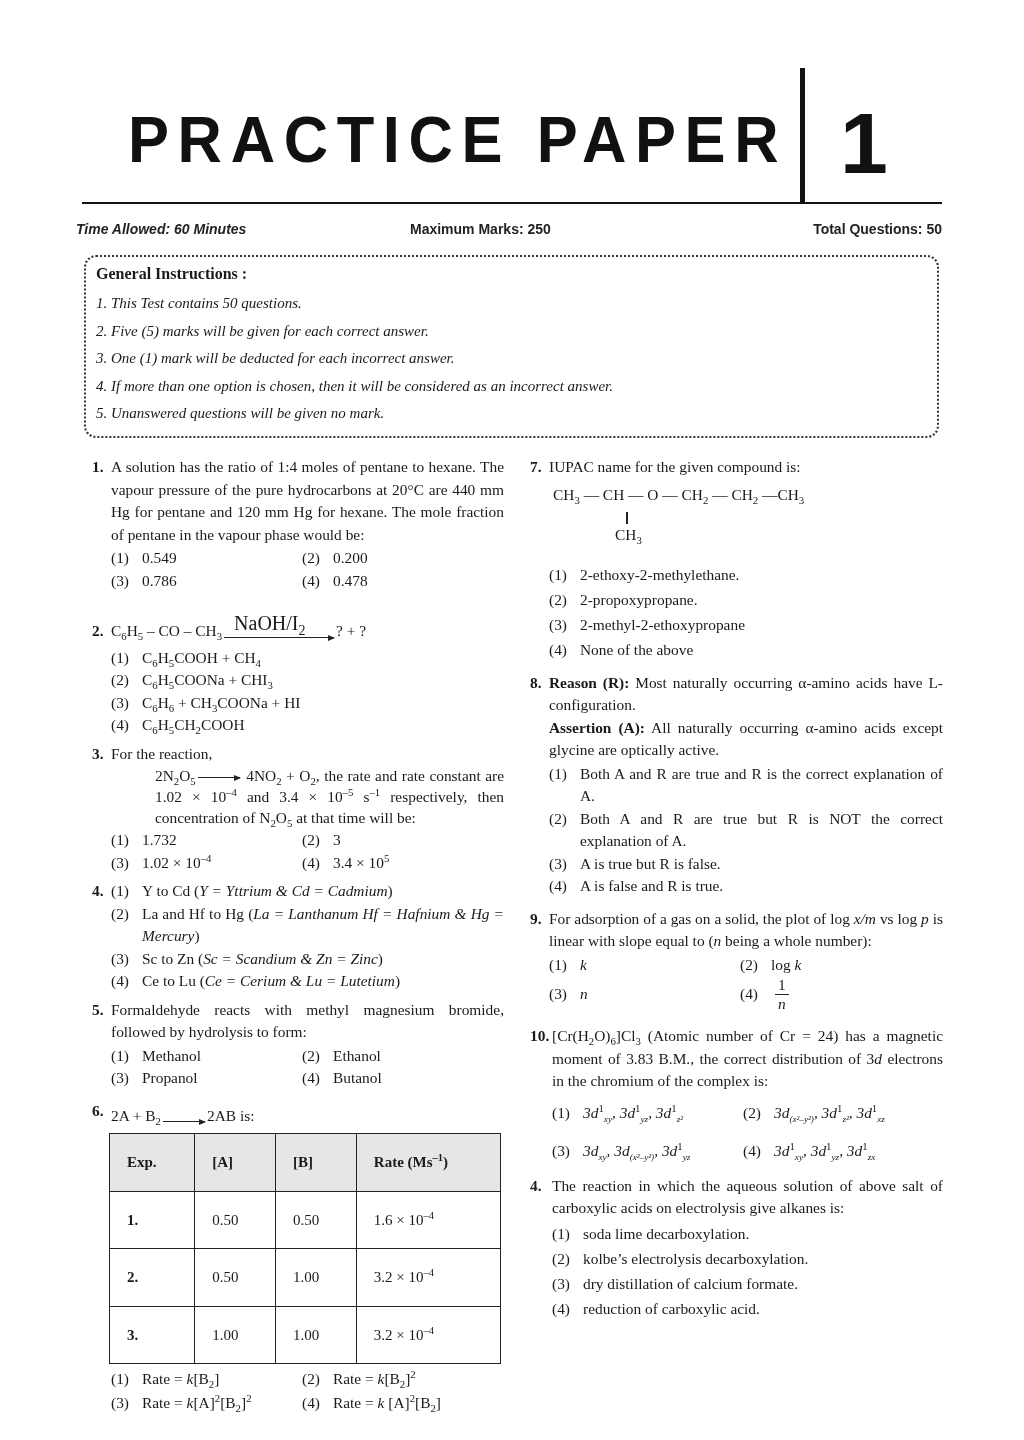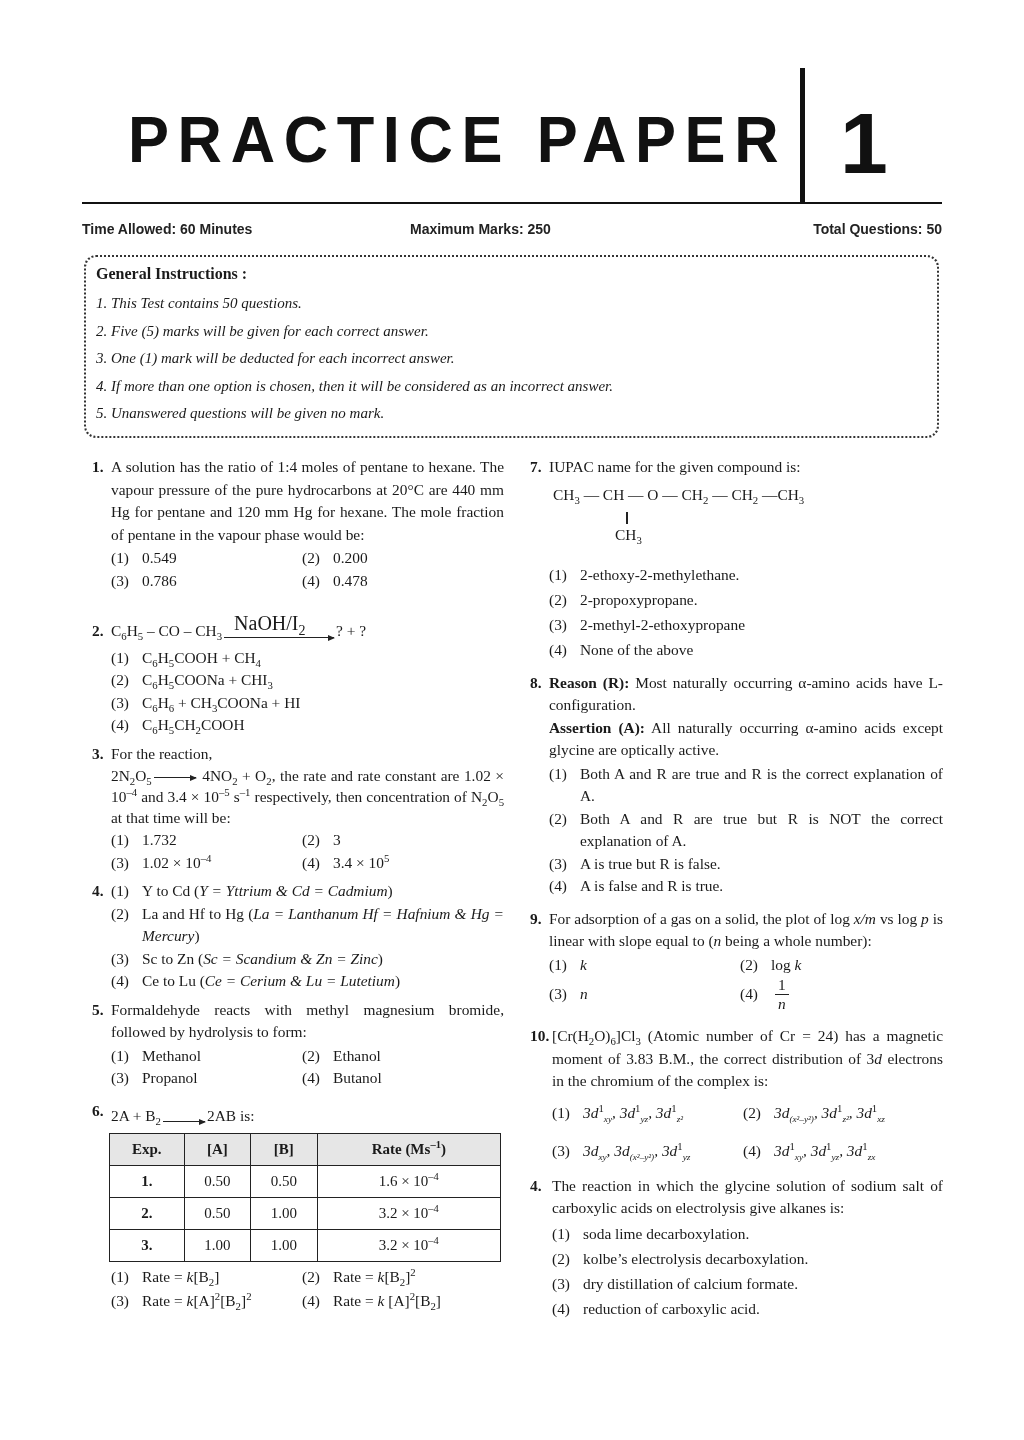--- a/index.html
+++ b/index.html
@@ -8,21 +8,21 @@
          font-family: "Liberation Serif", "DejaVu Serif", serif; }
 
   
   .title { position: absolute; left: 128px; top: 108px; font-family: "Liberation Sans", "DejaVu Sans", sans-serif;
            font-weight: bold; font-size: 64px; letter-spacing: 9px; line-height: 1; color: #111; transform: scaleX(0.96); transform-origin: left; }
   .paper-num { position: absolute; left: 840px; top: 100px; font-family: "Liberation Sans", "DejaVu Sans", sans-serif;
                font-weight: bold; font-size: 86px; line-height: 1; color: #111; }
   .vbar { position: absolute; left: 800px; top: 68px; width: 5px; height: 136px; background: #111; }
   .hrule { position: absolute; left: 82px; top: 202px; width: 860px; height: 2px; background: #111; }
   .meta { position: absolute; top: 221px; font-family: "Liberation Sans", "DejaVu Sans", sans-serif; font-size: 14px; font-weight: bold; color: #222; }
-  .meta.l { left: 82px; } .meta.c { left: 410px; } .meta.r { right: 82px; }
+  .meta.l { left: 76px; font-style: italic; } .meta.c { left: 410px; } .meta.r { right: 82px; }
 
   
   .instr { position: absolute; left: 84px; top: 255px; width: 855px; height: 183px; border: 2.5px dotted #333; border-radius: 12px; padding: 8px 10px; }
   .instr h3 { margin: 0 0 7px 0; font-size: 16px; font-weight: bold; }
   .instr .it { font-style: italic; font-size: 15px; line-height: 27.5px; height: 27.5px; white-space: nowrap; }
 
   
   .col { position: absolute; top: 456px; font-size: 15.4px; line-height: 22.5px; }
   .col.left { left: 92px; width: 412px; }
   .col.right { left: 530px; width: 413px; }
@@ -37,21 +37,21 @@
   .optw { display: flex; }
   .optw .on { width: 31px; flex: 0 0 31px; }
   .optw .ot { flex: 1; text-align: justify; }
   sub, sup { font-size: 70%; line-height: 0; }
   .reac { display: inline-flex; align-items: flex-end; }
   .arrow { display: inline-block; position: relative; width: 110px; height: 10px; margin: 0 2px 5px 2px; border-bottom: 1.3px solid #222; }
   .arrow::after { content: ""; position: absolute; right: -1px; bottom: -4px; border-left: 7px solid #222; border-top: 3.5px solid transparent; border-bottom: 3.5px solid transparent; }
   .arrow .lab { position: absolute; left: 10px; bottom: 2px; font-size: 20px; white-space: nowrap; }
   .arrow.short { width: 42px; }
   table.data { border-collapse: collapse; width: 392px; margin: 6px 0 3px -2px; font-size: 15px; }
-  table.data th, table.data td { border: 1.5px solid #222; text-align: center; height: 32px; padding: 0; }
+  table.data th, table.data td { border: 1.5px solid #222; text-align: left; height: 41px; padding: 17px; }
   table.data th { background: #e6e6e6; font-weight: bold; }
   table.data td.b { font-weight: bold; }
   .struct { position: relative; height: 72px; margin: 5px 0 6px 4px; }
   .struct .main { position: absolute; left: 0; top: 0; white-space: nowrap; }
   .struct .vline { position: absolute; left: 73px; top: 28px; width: 1.5px; height: 12px; background: #222; }
   .struct .branch { position: absolute; left: 62px; top: 40px; }
   .frac { display: inline-flex; flex-direction: column; align-items: center; vertical-align: middle; font-style: italic; line-height: 18px; }
   .frac .num { font-style: normal; border-bottom: 1.2px solid #222; padding: 0 3px; }
   .orb { font-style: italic; }
   .orb sub { font-size: 60%; }
@@ -127,21 +127,21 @@
       <div class="opt">
           <span class="on">(4)</span>
           <span>C<sub>6</sub>H<sub>5</sub>CH<sub>2</sub>COOH</span>
         </div>
     </div>
   </div>
 
   <div class="q">
     <span class="qn">3.</span>
     <div>For the reaction,</div>
-    <div class="stem" style="line-height:21px;">
+    <div class="stem" style="line-height:21px;margin-left:44px;">
       <span>2N<sub>2</sub>O<sub>5</sub></span><span class="arrow short" style="margin-bottom:3px;"></span> <span>4NO<sub>2</sub> + O<sub>2</sub>, the rate and rate constant are 1.02 × 10<sup>–4</sup> and 3.4 × 10<sup>–5</sup> s<sup>–1</sup> respectively, then concentration of N<sub>2</sub>O<sub>5</sub> at that time will be:</span>
     </div>
     <div class="opts grid2">
       <div class="opt">
           <span class="on">(1)</span>
           <span>1.732</span>
         </div>
       <div class="opt">
           <span class="on">(2)</span>
           <span>3</span>
@@ -358,21 +358,21 @@
         </div>
       <div class="opt">
           <span class="on">(4)</span>
           <span class="orb"><i>3d</i><sup>1</sup><sub>xy</sub><i>, 3d</i><sup>1</sup><sub>yz</sub><i>, 3d</i><sup>1</sup><sub>zx</sub></span>
         </div>
     </div>
   </div>
 
   <div class="q two" style="margin-top:12px;">
     <span class="qn">4.</span>
-    <div class="stem">The reaction in which the glycine solution of sodium salt of carboxylic acids on electrolysis give alkanes is:</div>
+    <div class="stem">The reaction in which the aqueous solution of above salt of carboxylic acids on electrolysis give alkanes is:</div>
     <div class="opts" style="line-height:25px;">
       <div class="opt">
           <span class="on">(1)</span>
           <span>soda lime decarboxylation.</span>
         </div>
       <div class="opt">
           <span class="on">(2)</span>
           <span>kolbe’s electrolysis decarboxylation.</span>
         </div>
       <div class="opt">

